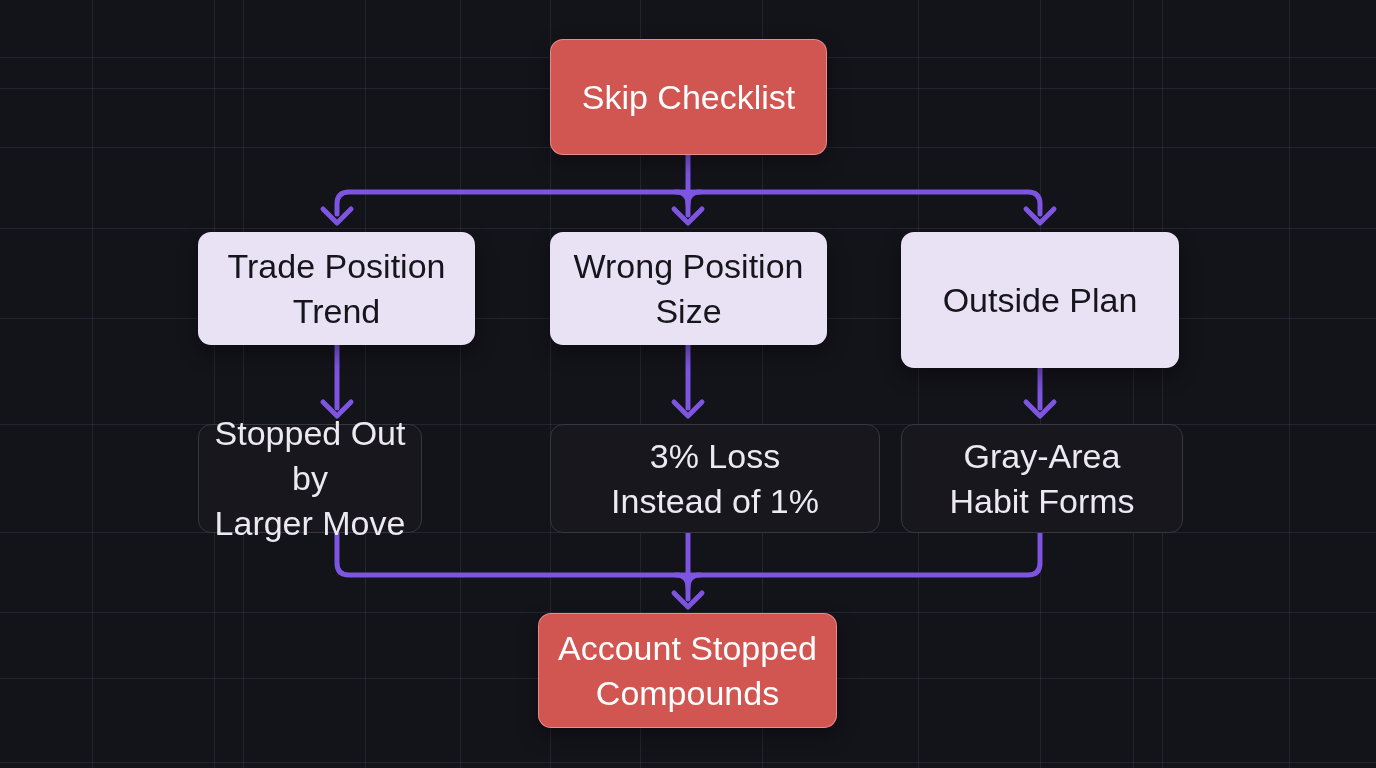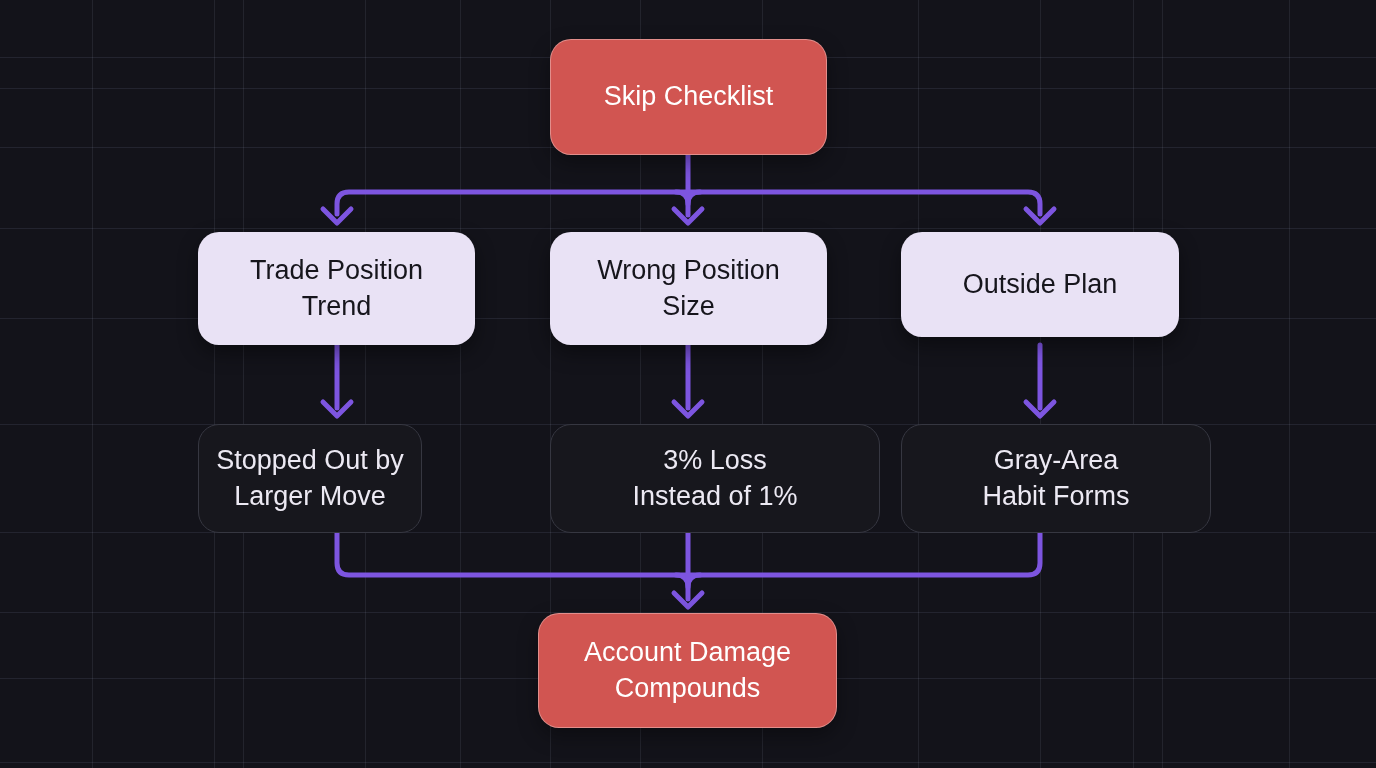--- a/index.html
+++ b/index.html
@@ -11,22 +11,22 @@
     font-family:"Liberation Sans","DejaVu Sans",sans-serif;
   }
   .gridline{position:absolute;pointer-events:none;}
   .gridline.v{top:0;bottom:0;width:1px;}
   .gridline.h{left:0;right:0;height:1px;}
 
   .node{
     position:absolute;
     display:flex;align-items:center;justify-content:center;
     text-align:center;
-    border-radius:21px;
-    font-size:27px;font-weight:500;line-height:1.32;
+    border-radius:13px;
+    font-size:34px;font-weight:500;line-height:1.32;
     white-space:pre-line;
     box-sizing:border-box;
   }
   .node-red{
     background:var(--node_red,#d15551);
     border:1px solid rgba(255,236,234,0.38);
     color:var(--text_light,#ffffff);
     box-shadow:0 8px 20px rgba(0,0,0,0.35);
   }
   .node-lavender{
@@ -35,24 +35,24 @@
     box-shadow:0 8px 20px rgba(0,0,0,0.4);
   }
   .node-dark{
     background:var(--node_dark_bg,#17171d);
     border:1px solid var(--node_dark_border,#363741);
     color:var(--text_light2,#ece9f3);
   }
   #skip-box   {left:550px;top:39px;width:277px;height:116px;}
   #cause-0    {left:198px;top:232px;width:277px;height:113px;}
   #cause-1    {left:550px;top:232px;width:277px;height:113px;}
-  #cause-2    {left:901px;top:232px;width:278px;height:105px;}
+  #cause-2    {left:901px;top:232px;width:278px;height:136px;}
   #effect-0   {left:198px;top:424px;width:224px;height:109px;}
   #effect-1   {left:550px;top:424px;width:330px;height:109px;}
-  #effect-2   {left:901px;top:424px;width:310px;height:109px;}
+  #effect-2   {left:901px;top:424px;width:282px;height:109px;}
   #outcome-box{left:538px;top:613px;width:299px;height:115px;}
 
   #connector-svg{position:absolute;left:0;top:0;pointer-events:none;}
   #connector-svg path{
     fill:none;
     stroke:var(--connector_purple,#7d55e0);
     stroke-width:5;
     stroke-linecap:round;
     stroke-linejoin:round;
   }
@@ -134,17 +134,17 @@
   <div id="effect-1" class="node node-dark">
     <span>3% Loss
 Instead of 1%</span>
   </div>
   <div id="effect-2" class="node node-dark">
     <span>Gray-Area
 Habit Forms</span>
   </div>
 
   <div id="outcome-box" class="node node-red">
-    <span>Account Damage
+    <span>Account Stopped
 Compounds</span>
   </div>
 
 </div>
 
 </body></html>

